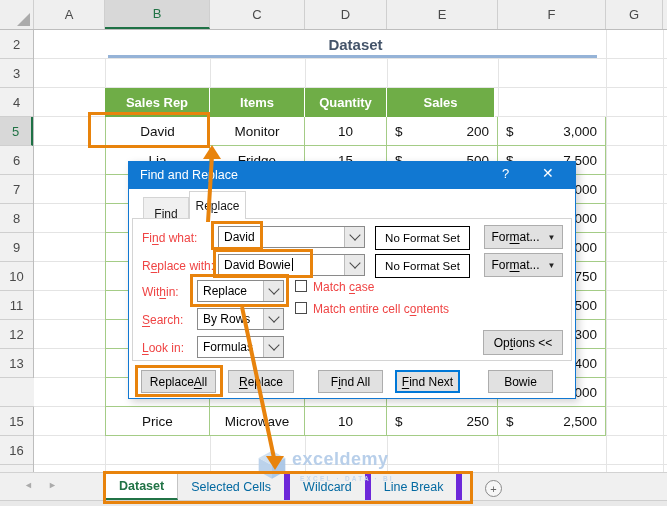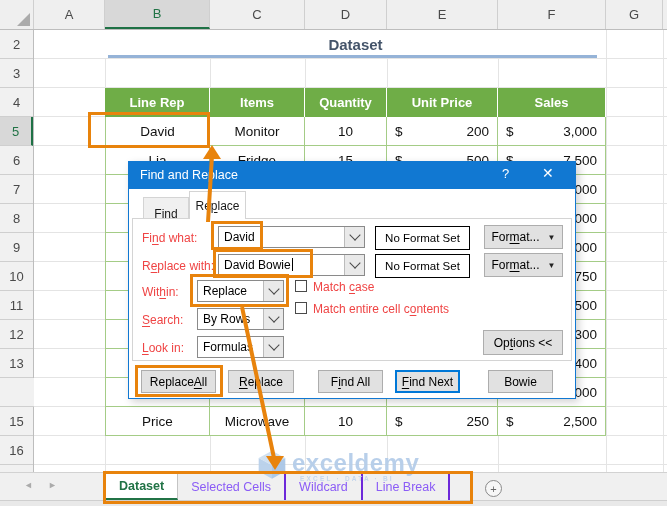--- a/index.html
+++ b/index.html
@@ -30,28 +30,28 @@
          background:#fff;border-right:1px solid #a4cc86;border-bottom:1px solid #a4cc86;font-size:13.5px;color:#111;}
   .trow .tcell:first-child{border-left:1px solid #a4cc86;}
   .thead .tcell{background:#6fad47;color:#fff;font-weight:bold;font-size:13px;border-right:1px solid #fff;border-bottom:none;border-left:none !important;}
   .money{justify-content:space-between;padding:0 8px;}
   .fragcell{justify-content:flex-end;padding-right:8px;}
   
   #tabbar{left:0;top:472px;width:667px;height:28px;background:#f0f0f0;border-top:1px solid #d2d2d2;box-sizing:border-box;}
   #navL{left:24px;top:480px;font-size:9px;color:#ababab;}
   #navR{left:48px;top:480px;font-size:9px;color:#ababab;}
   #tabs{left:106px;top:473px;height:27px;display:flex;align-items:stretch;}
-  .stab{display:flex;align-items:center;padding:0 13px;font-size:12.5px;color:#8b5cf6;border-right:2px solid #6d28d9;box-sizing:border-box;}
+  .stab{display:flex;align-items:center;padding:0 13px;font-size:12.5px;color:#0369a1;border-right:6px solid #6d28d9;box-sizing:border-box;}
   .stab.active{background:#fff;color:#217346;font-weight:bold;border-bottom:2px solid #217346;border-right:1px solid #c4c4c4;}
   #addsheet{left:485px;top:480px;width:15px;height:15px;border:1px solid #8a8a8a;border-radius:50%;
             display:flex;align-items:center;justify-content:center;font-size:11px;color:#666;background:#f7f7f7;}
   #status-strip{left:0;top:500px;width:667px;height:6px;background:#e9e9e9;border-top:1px solid #cfcfcf;box-sizing:border-box;}
   
   #watermark{left:256px;top:448px;width:190px;height:40px;opacity:.95;pointer-events:none;}
-  #wm-brand{position:absolute;left:36px;top:1px;font-size:24px;font-weight:bold;color:#b5cde9;letter-spacing:.5px;}
+  #wm-brand{position:absolute;left:36px;top:1px;font-size:18px;font-weight:bold;color:#b5cde9;letter-spacing:.5px;}
   #wm-tag{position:absolute;left:44px;top:27px;font-size:6.5px;letter-spacing:2.2px;color:#c2d5ec;font-weight:bold;}
   
   #dialog{left:128px;top:161px;width:448px;height:238px;background:#fff;border:1px solid #1178d2;box-sizing:border-box;
           box-shadow:3px 3px 8px rgba(0,0,0,.18);}
   #dlg-titlebar{left:128px;top:161px;width:448px;height:28px;background:#1178d2;display:flex;align-items:center;}
   #dlg-title{color:#fff;font-size:12.5px;margin-left:12px;}
   #dlg-help{position:absolute;left:374px;top:5px;color:#fff;font-size:13px;}
   #dlg-close{position:absolute;left:414px;top:4px;color:#fff;font-size:14px;}
   .dtab{position:absolute;display:flex;align-items:center;justify-content:center;font-size:12px;color:#1a1a1a;box-sizing:border-box;}
   #tab-find{left:143px;top:197px;width:46px;height:33px;background:#f0f0f0;border:1px solid #d4d4d4;}
@@ -114,24 +114,23 @@
     <div class="vline" style="left: 464px;"></div>
     <div class="vline" style="left: 572px;"></div>
     <div class="vline" style="left: 629px;"></div>
   </div>
 
 <div class="abs" id="title-cell">Dataset</div>
 <div class="abs" id="title-underline"></div>
 
 <div class="abs" id="table">
     <div class="trow thead">
-      <div class="tcell" style="width: 105px;">Line Rep</div>
+      <div class="tcell" style="width: 105px;">Sales Rep</div>
       <div class="tcell" style="width: 95px;">Items</div>
       <div class="tcell" style="width: 82px;">Quantity</div>
-      <div class="tcell" style="width: 111px;">Unit Price</div>
       <div class="tcell" style="width: 108px;">Sales</div>
     </div>
     <div class="trow">
       <div class="tcell" style="width: 105px;">David</div>
       <div class="tcell" style="width: 95px;">Monitor</div>
       <div class="tcell" style="width: 82px;">10</div>
       <div class="tcell money" style="width: 111px;">
         <span>$</span>
         <span>200</span>
       </div>

